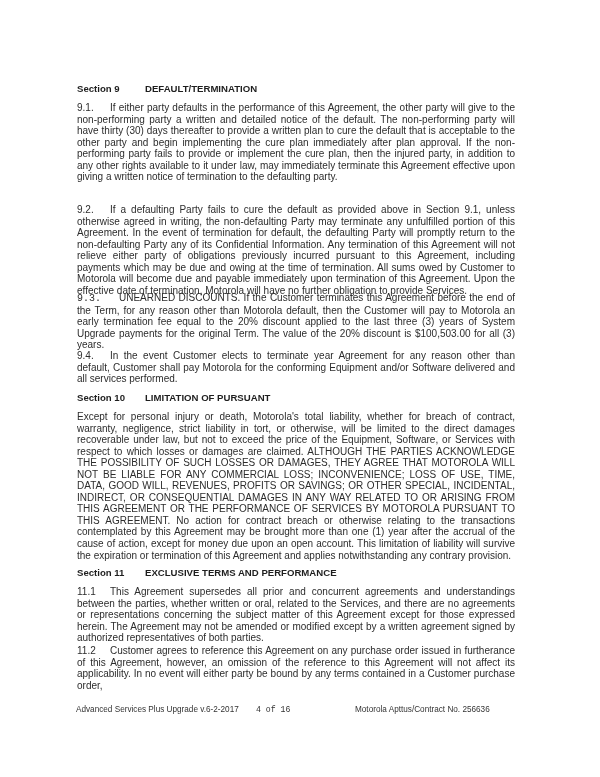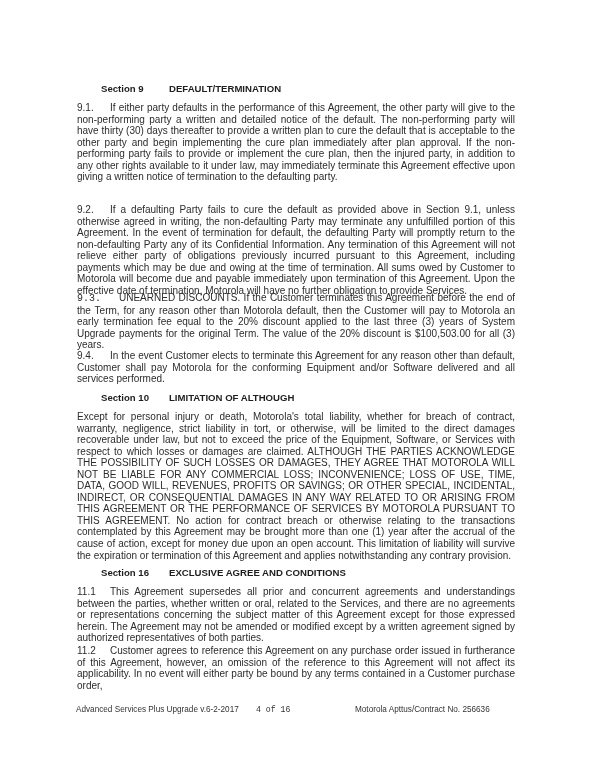--- a/index.html
+++ b/index.html
@@ -21,21 +21,20 @@
     top: 0;
     width: 438px;
   }
   .section-heading {
     position: absolute;
     left: 0;
     font-size: 9.6px;
     font-weight: bold;
     white-space: nowrap;
     color: #1e1e1e;
-    margin-left: 24px;
   }
   .section-heading .num {
     display: inline-block;
     width: 68px;
   }
   .para {
     position: absolute;
     left: 0;
     width: 438px;
     font-size: 10px;
@@ -83,33 +82,33 @@
 
   <div class="para" style="top:204px;">
     <span class="pnum">9.2.</span><span>If a defaulting Party fails to cure the default as provided above in Section 9.1, unless otherwise agreed in writing, the non-defaulting Party may terminate any unfulfilled portion of this Agreement.  In the event of termination for default, the defaulting Party will promptly return to the non-defaulting Party any of its Confidential Information.  Any termination of this Agreement will not relieve either party of obligations previously incurred pursuant to this Agreement, including payments which may be due and owing at the time of termination.  All sums owed by Customer to Motorola will become due and payable immediately upon termination of this Agreement.  Upon the effective date of termination, Motorola will have no further obligation to provide Services.</span>
   </div>
 
   <div class="para" style="top:292px;">
     <span class="pnum wide">9.3.</span><span>UNEARNED DISCOUNTS.  If the Customer terminates this Agreement before the end of the Term, for any reason other than Motorola default, then the Customer will pay to Motorola an early termination fee equal to the 20% discount applied to the last three (3) years of System Upgrade payments for the original Term.  The value of the 20% discount is $100,503.00 for all (3) years.</span>
   </div>
 
   <div class="para" style="top:350px;">
-    <span class="pnum">9.4.</span><span>In the event Customer elects to terminate this Agreement for any reason other than default, Customer shall pay Motorola for the conforming Equipment and/or Software delivered and all services performed.</span>
+    <span class="pnum">9.4.</span><span>In the event Customer elects to terminate year Agreement for any reason other than default, Customer shall pay Motorola for the conforming Equipment and/or Software delivered and all services performed.</span>
   </div>
 
   <div class="section-heading" style="top:392px;">
-    <span class="num">Section 10</span><span>LIMITATION OF ALTHOUGH</span>
+    <span class="num">Section 10</span><span>LIMITATION OF PURSUANT</span>
   </div>
 
   <div class="para" style="top:411px;">
     <span>Except for personal injury or death, Motorola's total liability, whether for breach of contract, warranty, negligence, strict liability in tort, or otherwise, will be limited to the direct damages recoverable under law, but not to exceed the price of the Equipment, Software, or Services with respect to which losses or damages are claimed.  ALTHOUGH THE PARTIES ACKNOWLEDGE THE POSSIBILITY OF SUCH LOSSES OR DAMAGES, THEY AGREE THAT MOTOROLA WILL NOT BE LIABLE FOR ANY COMMERCIAL LOSS; INCONVENIENCE; LOSS OF USE, TIME, DATA, GOOD WILL, REVENUES, PROFITS OR SAVINGS; OR OTHER SPECIAL, INCIDENTAL, INDIRECT, OR CONSEQUENTIAL DAMAGES IN ANY WAY RELATED TO OR ARISING FROM THIS AGREEMENT OR THE PERFORMANCE OF SERVICES BY MOTOROLA PURSUANT TO THIS AGREEMENT.  No action for contract breach or otherwise relating to the transactions contemplated by this Agreement may be brought more than one (1) year after the accrual of the cause of action, except for money due upon an open account.  This limitation of liability will survive the expiration or termination of this Agreement and applies notwithstanding any contrary provision.</span>
   </div>
 
   <div class="section-heading" style="top:567px;">
-    <span class="num">Section 16</span><span>EXCLUSIVE AGREE AND CONDITIONS</span>
+    <span class="num">Section 11</span><span>EXCLUSIVE TERMS AND PERFORMANCE</span>
   </div>
 
   <div class="para" style="top:586px;">
     <span class="pnum">11.1</span><span>This Agreement supersedes all prior and concurrent agreements and understandings between the parties, whether written or oral, related to the Services, and there are no agreements or representations concerning the subject matter of this Agreement except for those expressed herein.  The Agreement may not be amended or modified except by a written agreement signed by authorized representatives of both parties.</span>
   </div>
 
   <div class="para" style="top:645px;">
     <span class="pnum">11.2</span><span>Customer agrees to reference this Agreement on any purchase order issued in furtherance of this Agreement, however, an omission of the reference to this Agreement will not affect its applicability.  In no event will either party be bound by any terms contained in a Customer purchase order,</span>
   </div>
 </div>

